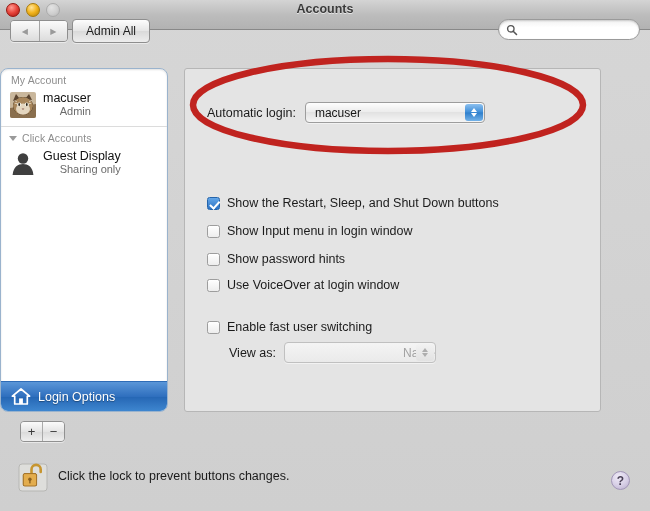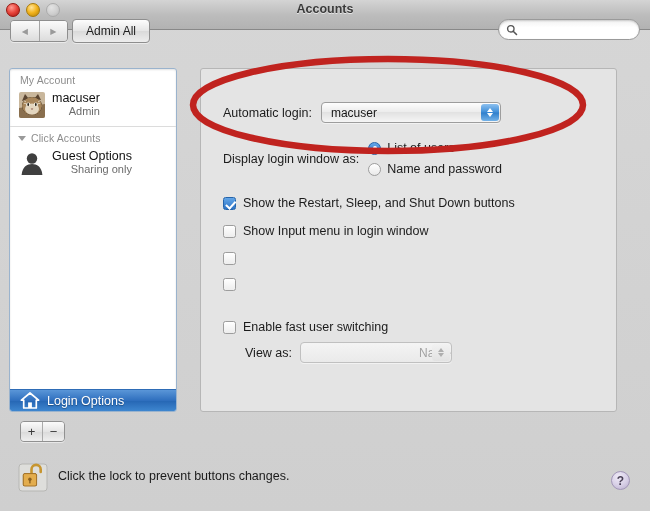--- a/index.html
+++ b/index.html
@@ -121,25 +121,25 @@
     width: 112px; height: 19px;
     border: none; outline: none; background: transparent;
     font-family: "Liberation Sans", sans-serif;
     font-size: 11px;
     color: #222;
   }
 
   
   #sidebar {
     position: absolute;
-    left: 9px; top: 68px;
+    left: 0; top: 68px;
     width: 168px; height: 344px;
     background: #ffffff;
     border: 1px solid #9ab3cd;
-    border-radius: 3px;
+    border-radius: 8px;
     box-sizing: border-box;
     overflow: hidden;
     box-shadow: inset 0 1px 2px rgba(0,0,0,.12);
   }
   .group-header {
     font-size: 10.5px;
     color: #8d8d8d;
     padding: 5px 0 2px 10px;
     letter-spacing: .1px;
   }
@@ -177,21 +177,21 @@
   }
   .acct-role {
     font-size: 11px;
     color: #6b6b6b;
     text-align: right;
   }
   #login-options-row {
     position: absolute;
     left: 0; bottom: 0;
     width: 100%;
-    height: 22px;
+    height: 30px;
     display: flex;
     align-items: center;
     padding-left: 10px;
     box-sizing: border-box;
     background: linear-gradient(to bottom, #5a96d8 0%, #2f6fbe 50%, #2566b4 51%, #3e86cf 100%);
     border-top: 1px solid #2e6cb6;
   }
   #login-options-label {
     font-size: 12.5px;
     color: #fff;
@@ -213,21 +213,21 @@
     display: flex; align-items: center; justify-content: center;
     background: linear-gradient(to bottom, #fbfbfb 0%, #e4e4e4 50%, #dadada 51%, #efefef 100%);
     font-size: 13px;
     color: #3a3a3a;
   }
   .ar-btn + .ar-btn { border-left: 1px solid #aaa; }
 
   
   #content-panel {
     position: absolute;
-    left: 200px; top: 68px;
+    left: 184px; top: 68px;
     width: 417px; height: 344px;
     background: #e4e4e4;
     border: 1px solid #b6b6b6;
     border-radius: 3px;
     box-sizing: border-box;
   }
 
   .row { position: absolute; display: flex; align-items: center; }
 
   #auto-login-row { left: 22px; top: 33px; }
@@ -446,21 +446,21 @@
     </div>
 
     <div class="account-row">
       <div class="avatar">
         <svg viewBox="0 0 26 26" width="26" height="26">
           <circle cx="13" cy="8.5" r="5.2" fill="#3f3f3f"></circle>
           <path d="M2.6 25 C3.4 16.6 8.2 14 13 14 C17.8 14 22.6 16.6 23.4 25 Z" fill="#3f3f3f"></path>
         </svg>
       </div>
       <div class="acct-text">
-        <div class="acct-name">Guest Options</div>
+        <div class="acct-name">Guest Display</div>
         <div class="acct-role">Sharing only</div>
       </div>
     </div>
 
     <div id="login-options-row">
       <svg width="20" height="19" viewBox="0 0 20 19">
         <path d="M10 2 L18.6 9.2 L16.3 9.2 L16.3 17 L3.7 17 L3.7 9.2 L1.4 9.2 Z" fill="none" stroke="#ffffff" stroke-width="1.7" stroke-linejoin="round"></path>
           <rect x="8.1" y="11.4" width="3.8" height="5.6" fill="#ffffff"></rect>
       </svg>
       <span id="login-options-label">Login Options</span>
@@ -478,50 +478,39 @@
       <span class="field-label" id="auto-login-label">Automatic login:</span>
       <div class="popup" id="auto-login-popup">
         <span class="popup-value">macuser</span>
         <span class="popup-arrows">
           <span class="up"></span>
             <span class="down"></span>
         </span>
       </div>
     </div>
 
-    <div class="row" id="display-row">
-      <span class="field-label" id="display-label">Display login window as:</span>
-      <div class="radio-stack">
-        <label class="radio-line">
-          <span class="radio on"></span>
-          <span class="opt-label">List of users</span>
-        </label>
-        <label class="radio-line">
-          <span class="radio"></span>
-          <span class="opt-label">Name and password</span>
-        </label>
-      </div>
-    </div>
 
     <label class="check-line" style="top:127px">
       <span class="checkbox on"></span>
       <span class="opt-label">Show the Restart, Sleep, and Shut Down buttons</span>
     </label>
 
     <label class="check-line" style="top:155px">
       <span class="checkbox"></span>
       <span class="opt-label">Show Input menu in login window</span>
     </label>
 
     <label class="check-line" style="top:183px">
       <span class="checkbox"></span>
+      <span class="opt-label">Show password hints</span>
     </label>
 
     <label class="check-line" style="top:209px">
       <span class="checkbox"></span>
+      <span class="opt-label">Use VoiceOver at login window</span>
     </label>
 
     <label class="check-line" style="top:251px">
       <span class="checkbox"></span>
       <span class="opt-label">Enable fast user switching</span>
     </label>
 
     <div class="row" id="viewas-row">
       <span class="field-label" id="viewas-label">View as:</span>
       <div class="popup" id="viewas-popup">

